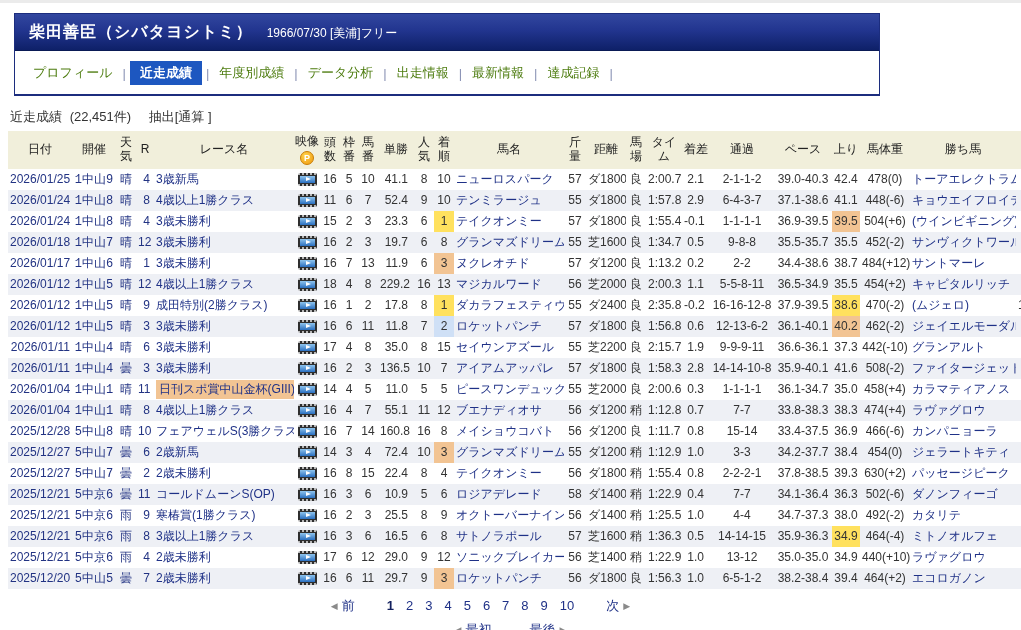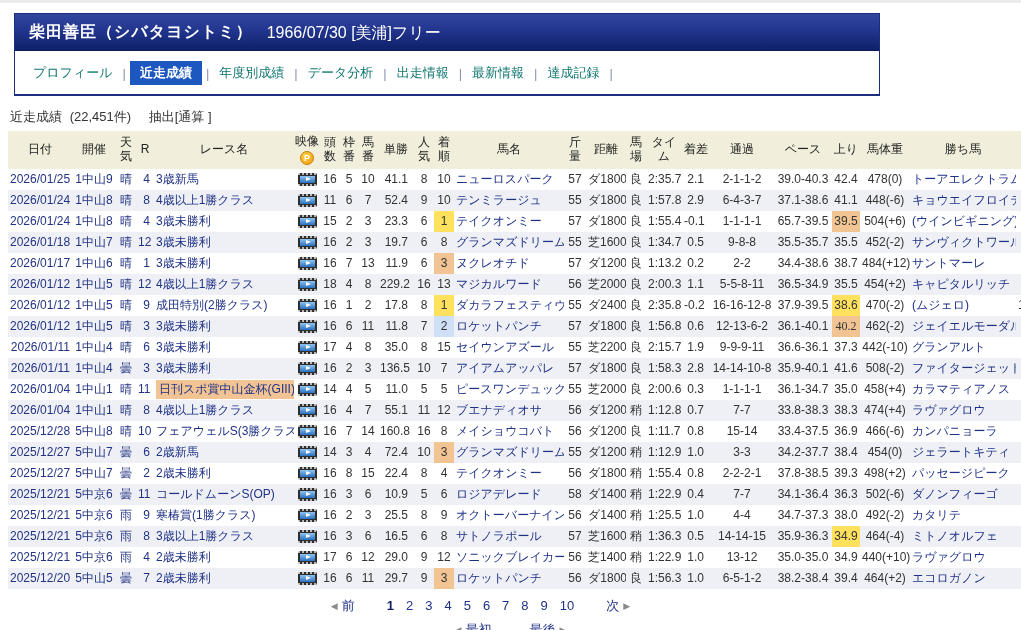--- a/index.html
+++ b/index.html
@@ -4,40 +4,40 @@
 <style>
   * { margin:0; padding:0; box-sizing:border-box; }
   html,body { width:1021px; height:630px; background:#fff; overflow:hidden;
     font-family:"Liberation Sans","DejaVu Sans",sans-serif; }
   .top-strip { height:3px; background:#ebebeb; }
 
   
   .header-box { margin:10px 0 0 14px; width:866px; border:1px solid #1c2d7e; border-bottom-width:2px; background:#fff; }
   .title-bar { height:37px; background:linear-gradient(#32479f 0%, #22358f 45%, #0e2068 100%); border-bottom:1px solid #0a1a55; display:flex; align-items:center; padding:4px 14px; color:#fff; white-space:nowrap; }
   .title-bar .jname { font-size:16px; font-weight:bold; letter-spacing:1px; }
-  .title-bar .jmeta { font-size:16px; margin-left:14px; margin-top:2px; }
+  .title-bar .jmeta { font-size:12px; margin-left:14px; margin-top:2px; }
   .tab-bar { padding:10px 12px 9px 12px; font-size:13px; display:flex; align-items:center; white-space:nowrap; }
-  .tab { color:#0f766e; cursor:pointer; padding:3px 6px; }
+  .tab { color:#4d7c0f; cursor:pointer; padding:3px 6px; }
   .tab.active { background:#1d57c0; color:#fff; font-weight:bold; padding:3px 10px; }
   .tab-sep { color:#8a93b5; margin:0 4px; }
 
   
   .summary { margin:12px 0 5px 10px; font-size:13px; color:#333; }
   .summary span { margin-right:4px; }
 
   
   table { table-layout:fixed; border-collapse:collapse; width:1005px; margin-left:8px; }
   thead th { background:#f1efdb; font-weight:normal; font-size:12px; color:#222; padding:4px 1px; text-align:center; vertical-align:middle; }
   .th-stack { white-space:pre-line; line-height:1.15; }
   .picon { width:14px; height:14px; border-radius:50%; background:radial-gradient(circle at 35% 30%, #ffd24a, #f09a10); border:1px solid #c97f08; color:#fff; font-size:9px; font-weight:bold; line-height:12px; text-align:center; margin:2px auto 0; }
   tbody td { height:21px; font-size:12px; padding:0 2px; white-space:nowrap; overflow:hidden; color:#333; vertical-align:middle; }
   tbody tr:nth-child(even) { background:#eef0f5; }
   .c-date,.c-kaisai,.c-weather,.c-r { color:#223383; }
   .c-date { text-align:right; }
-  .c-kaisai { text-align:center; }
+  .c-kaisai { text-align:center;font-family:Liberation Mono, monospace; }
   .c-weather { text-align:center; }
   .c-r { text-align:right; padding-right:4px; }
   .c-race { text-align:left; }
   .c-video { text-align:center; }
   .c-num { text-align:center; }
   .c-odds { text-align:right; padding-right:6px; }
   .c-rank { text-align:center; }
   .c-horse,.c-winner { text-align:left; }
   .c-dist { text-align:center; }
   .c-time { text-align:center; }
@@ -228,21 +228,21 @@
         <td class="c-num">16</td>
         <td class="c-num">5</td>
         <td class="c-num">10</td>
         <td class="c-odds">41.1</td>
         <td class="c-num">8</td>
         <td class="c-rank">10</td>
         <td class="c-horse"><span class="lnk">ニューロスパーク</span></td>
         <td class="c-num">57</td>
         <td class="c-dist">ダ1800</td>
         <td class="c-num">良</td>
-        <td class="c-time">2:35.7</td>
+        <td class="c-time">2:00.7</td>
         <td class="c-margin">2.1</td>
         <td class="c-passing">2-1-1-2</td>
         <td class="c-pace">39.0-40.3</td>
         <td class="c-agari">42.4</td>
         <td class="c-hweight">478(0)</td>
         <td class="c-winner"><span class="lnk">トーアエレクトラム</span></td>
         <td class="c-prize"></td>
       </tr>
       <tr>
         <td class="c-date">2026/01/24</td>
@@ -287,21 +287,21 @@
         <td class="c-odds">23.3</td>
         <td class="c-num">6</td>
         <td class="c-rank" style="background: rgb(255, 225, 94);">1</td>
         <td class="c-horse"><span class="lnk">テイクオンミー</span></td>
         <td class="c-num">57</td>
         <td class="c-dist">ダ1800</td>
         <td class="c-num">良</td>
         <td class="c-time">1:55.4</td>
         <td class="c-margin">-0.1</td>
         <td class="c-passing">1-1-1-1</td>
-        <td class="c-pace">65.7-39.5</td>
+        <td class="c-pace">36.9-39.5</td>
         <td class="c-agari" style="background: rgb(242, 196, 147);">39.5</td>
         <td class="c-hweight">504(+6)</td>
         <td class="c-winner"><span class="lnk">(ウインビギニング)</span></td>
         <td class="c-prize">590.0</td>
       </tr>
       <tr>
         <td class="c-date">2026/01/18</td>
         <td class="c-kaisai">1中山7</td>
         <td class="c-weather">晴</td>
         <td class="c-r">12</td>
@@ -428,21 +428,21 @@
         <td class="c-num">7</td>
         <td class="c-rank" style="background: rgb(207, 224, 246);">2</td>
         <td class="c-horse"><span class="lnk">ロケットパンチ</span></td>
         <td class="c-num">57</td>
         <td class="c-dist">ダ1800</td>
         <td class="c-num">良</td>
         <td class="c-time">1:56.8</td>
         <td class="c-margin">0.6</td>
         <td class="c-passing">12-13-6-2</td>
         <td class="c-pace">36.1-40.1</td>
-        <td class="c-agari" style="background: rgb(242, 196, 147); font-family: Liberation Serif, serif;">40.2</td>
+        <td class="c-agari" style="background: rgb(242, 196, 147);">40.2</td>
         <td class="c-hweight">462(-2)</td>
         <td class="c-winner"><span class="lnk">ジェイエルモーダル</span></td>
         <td class="c-prize">240.0</td>
       </tr>
       <tr>
         <td class="c-date">2026/01/11</td>
         <td class="c-kaisai">1中山4</td>
         <td class="c-weather">晴</td>
         <td class="c-r">6</td>
         <td class="c-race"><span class="lnk">3歳未勝利</span></td>
@@ -625,21 +625,21 @@
         <td class="c-rank">4</td>
         <td class="c-horse"><span class="lnk">テイクオンミー</span></td>
         <td class="c-num">56</td>
         <td class="c-dist">ダ1800</td>
         <td class="c-num">稍</td>
         <td class="c-time">1:55.4</td>
         <td class="c-margin">0.8</td>
         <td class="c-passing">2-2-2-1</td>
         <td class="c-pace">37.8-38.5</td>
         <td class="c-agari">39.3</td>
-        <td class="c-hweight">498(+2)</td>
+        <td class="c-hweight">630(+2)</td>
         <td class="c-winner"><span class="lnk">パッセージピーク</span></td>
         <td class="c-prize">84.0</td>
       </tr>
       <tr>
         <td class="c-date">2025/12/21</td>
         <td class="c-kaisai">5中京6</td>
         <td class="c-weather">曇</td>
         <td class="c-r">11</td>
         <td class="c-race"><span class="lnk">コールドムーンS(OP)</span></td>
         <td class="c-video">

